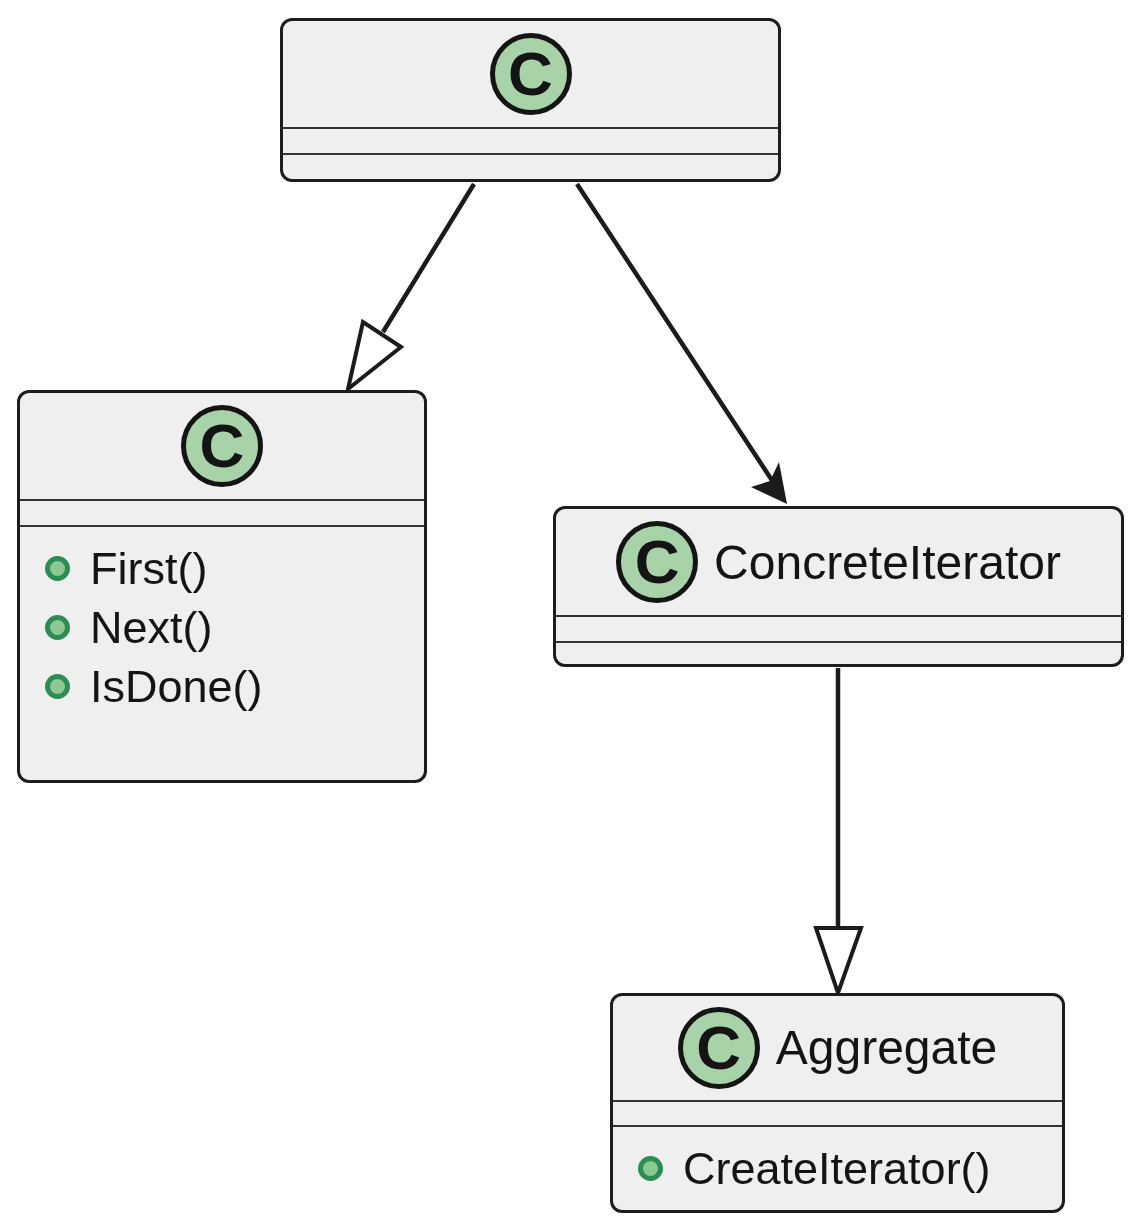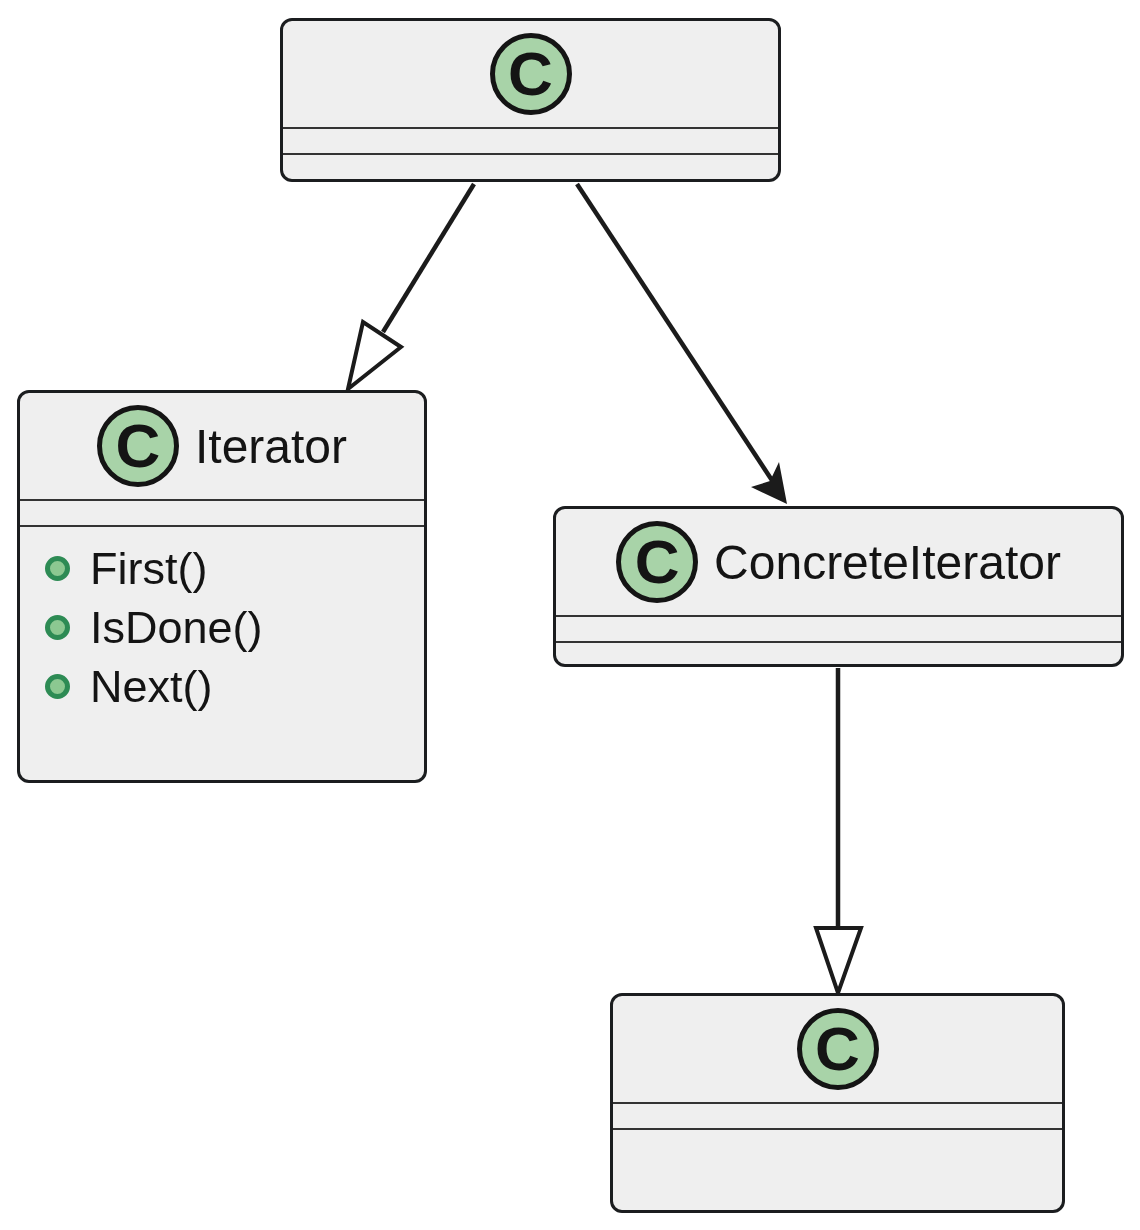--- a/index.html
+++ b/index.html
@@ -103,48 +103,54 @@
     <div class="node-title">
       <span class="badge">C</span>
     </div>
     <div class="node-attrs"></div>
     <div class="node-footer"></div>
   </div>
 
   <div class="class-node" id="node-iterator">
     <div class="node-title">
       <span class="badge">C</span>
-      <span class="title-text">Iterator</span>
     </div>
     <div class="node-attrs"></div>
     <div class="node-methods">
       <div class="method-row">
         <span class="method-dot"></span>
         <span class="method-text">First()</span>
       </div>
       <div class="method-row">
         <span class="method-dot"></span>
-        <span class="method-text">IsDone()</span>
+        <span class="method-text">Next()</span>
       </div>
       <div class="method-row">
         <span class="method-dot"></span>
-        <span class="method-text">Next()</span>
+        <span class="method-text">IsDone()</span>
       </div>
     </div>
   </div>
 
   <div class="class-node" id="node-concrete-aggregate">
     <div class="node-title">
       <span class="badge">C</span>
       <span class="title-text">ConcreteIterator</span>
     </div>
     <div class="node-attrs"></div>
     <div class="node-footer"></div>
   </div>
 
   <div class="class-node" id="node-aggregate">
     <div class="node-title">
       <span class="badge">C</span>
+      <span class="title-text">Aggregate</span>
     </div>
     <div class="node-attrs"></div>
+    <div class="node-methods">
+      <div class="method-row">
+        <span class="method-dot"></span>
+        <span class="method-text">CreateIterator()</span>
+      </div>
+    </div>
   </div>
 
 </div>
 
 </body></html>

